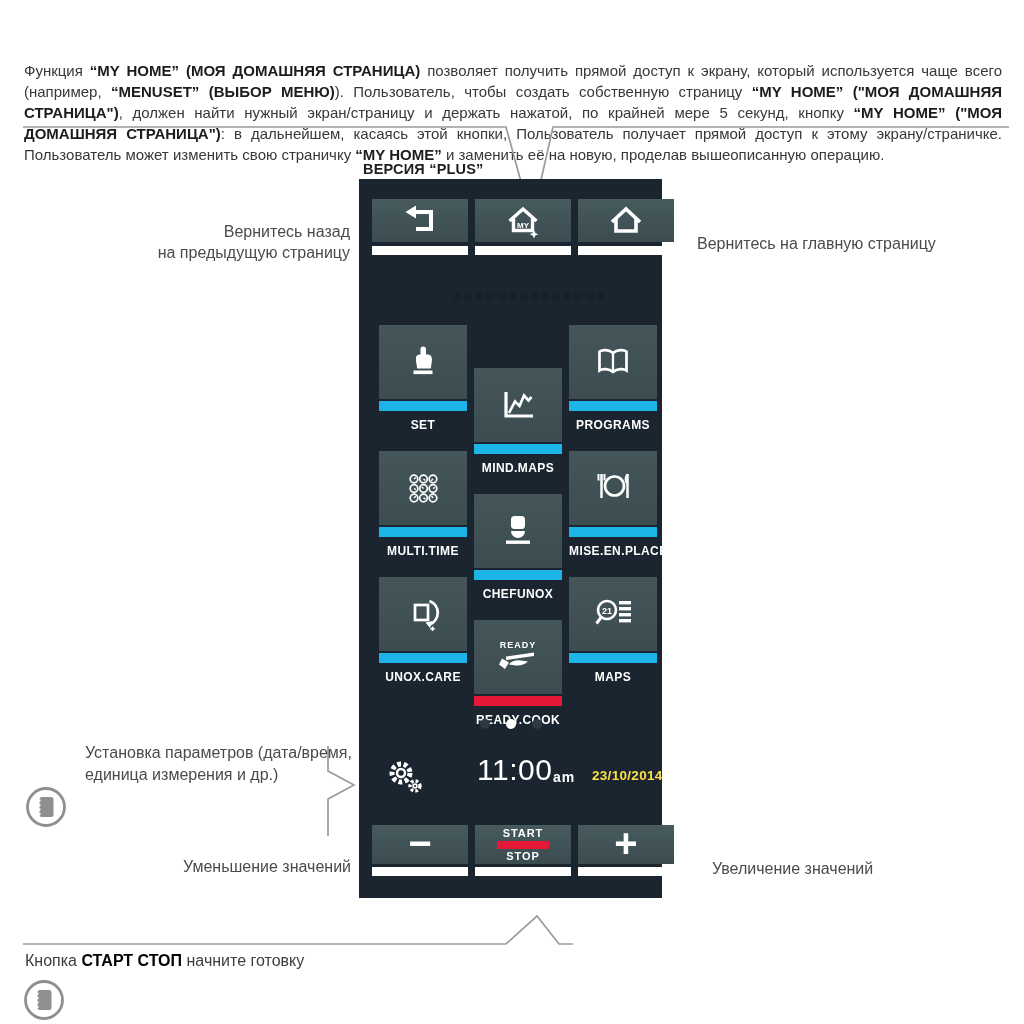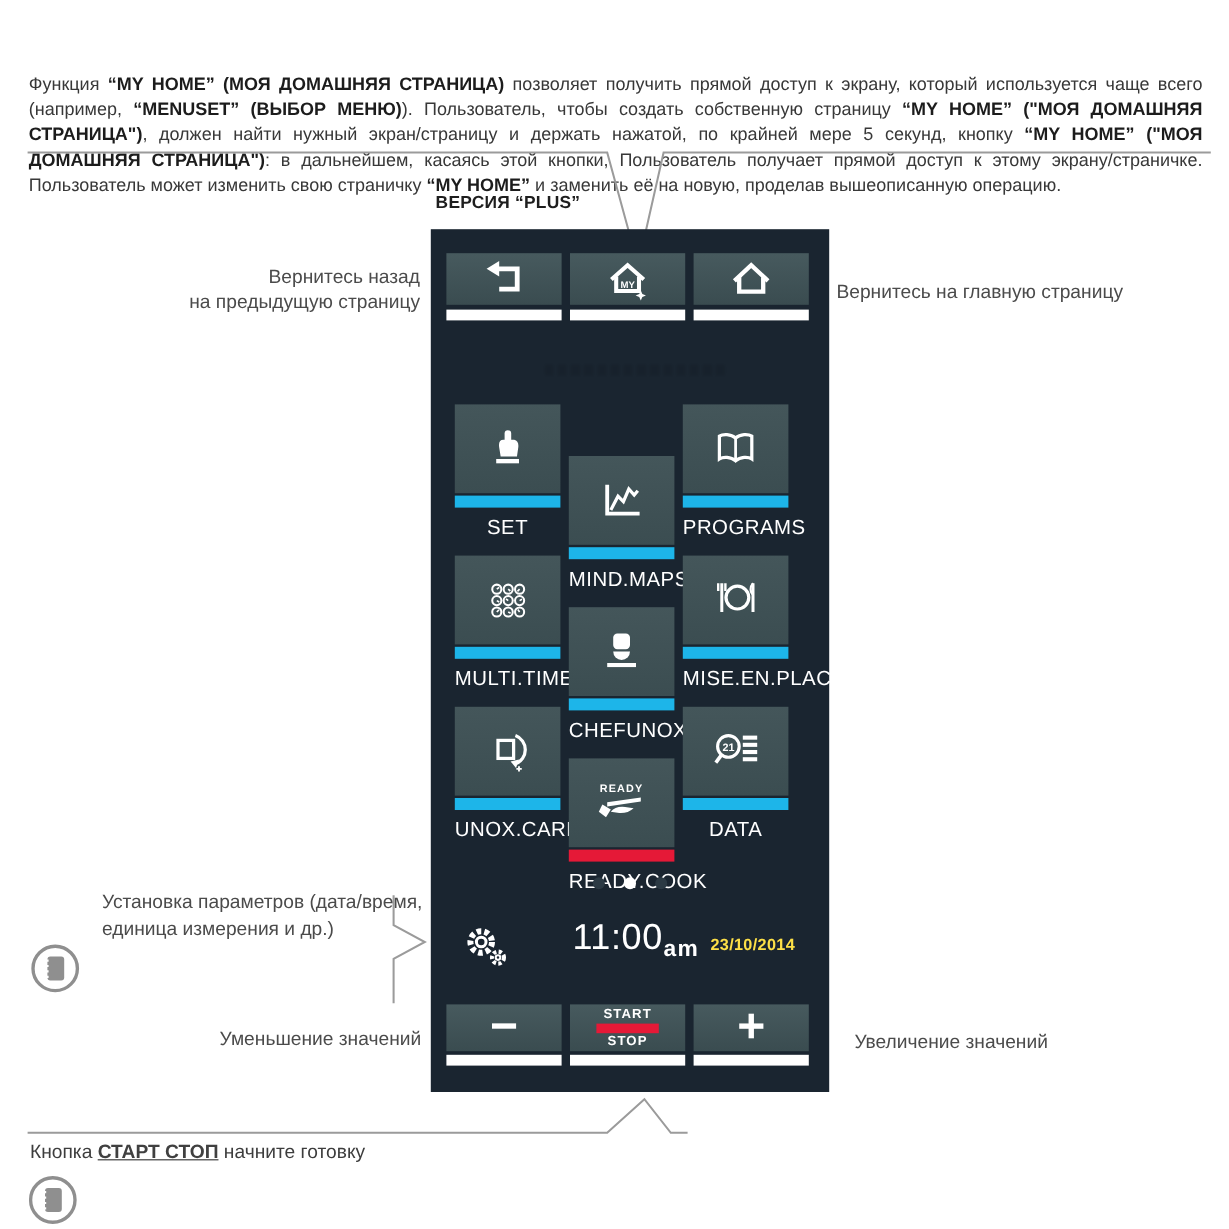--- a/index.html
+++ b/index.html
@@ -31,24 +31,24 @@
     font-size:14.5px;font-weight:bold;color:#1e1e1e;letter-spacing:.2px;
   }
   
   .ann{position:absolute;font-size:16px;line-height:20px;color:var(--ann-color);}
   .ann-back{left:110px;top:221px;width:240px;text-align:right;line-height:21px;}
   .ann-home{left:697px;top:234px;}
   .ann-settings{left:85px;top:742px;line-height:22px;}
   .ann-decrease{left:130px;top:857px;width:221px;text-align:right;}
   .ann-increase{left:712px;top:859px;}
   .caption{position:absolute;left:25px;top:952px;font-size:16px;color:#3d3d3d;}
-  .caption b{color:#404040;text-decoration:underline;}
+  .caption b{color:#000000;}
   .manual-icon{position:absolute;}
   
-  .panel{position:absolute;left:359px;top:191px;width:332px;height:719px;background:var(--panel-bg);}
+  .panel{position:absolute;left:359px;top:179px;width:303px;height:719px;background:var(--panel-bg);}
   .nav-slot,.ctrl-slot{position:absolute;width:96px;}
   .nav-slot{top:20px;}
   .ctrl-slot{top:646px;}
   .slot-a{left:13px;}  .slot-b{left:116px;}  .slot-c{left:219px;}
   .key{
     height:43px;background:linear-gradient(#475a5e,#3a4c50);
     display:flex;align-items:center;justify-content:center;
   }
   .ctrl-slot .key{height:39px;}
   .key-underline{height:9px;background:#ffffff;margin-top:4px;}
@@ -64,30 +64,30 @@
   .col-1{left:20px;} .col-2{left:115px;margin-top:43px;} .col-3{left:210px;}
   .tile{
     height:74px;background:linear-gradient(#44565a,#3b4d51);
     display:flex;align-items:center;justify-content:center;
   }
   .tile-bar{height:10px;margin-top:2px;}
   .tile-bar.blue{background:var(--accent-blue);}
   .tile-bar.red{background:var(--accent-red);}
   .tile-label{
     margin-top:7px;text-align:center;white-space:nowrap;
-    color:#fff;font-size:17px;font-weight:normal;letter-spacing:.4px;
+    color:#fff;font-size:12px;font-weight:bold;letter-spacing:.4px;
   }
   
   .dots{position:absolute;top:540px;left:0;width:100%;display:flex;justify-content:center;gap:16px;}
   .dot{width:10px;height:10px;border-radius:50%;background:#2c3a44;}
   .dot.active{background:#ffffff;}
   
   .gear-wrap{position:absolute;left:26px;top:578px;width:40px;height:40px;}
   .time{position:absolute;left:118px;top:574px;font-size:30px;color:#fff;letter-spacing:.5px;}
-  .meridiem{position:absolute;left:194px;top:590px;font-size:19px;font-weight:bold;color:#fff;letter-spacing:1px;}
+  .meridiem{position:absolute;left:194px;top:590px;font-size:14px;font-weight:bold;color:#fff;letter-spacing:1px;}
   .date{position:absolute;left:233px;top:589px;font-size:13.5px;font-weight:bold;color:#fde047;letter-spacing:.3px;}
   
   .sign{color:#fff;font-weight:bold;font-size:40px;line-height:1;margin-top:-4px;}
   .startstop{display:flex;flex-direction:column;align-items:center;justify-content:center;}
   .ss-text{color:#fff;font-size:11px;font-weight:bold;letter-spacing:.9px;line-height:1;}
   .ss-bar{width:52px;height:8px;background:var(--accent-red);margin:2px 0;}
 </style>
 </head>
 <body>
 
@@ -273,21 +273,21 @@
           <circle cx="14" cy="16" r="9" fill="none" stroke="#fff" stroke-width="2.6"></circle>
           <path d="M8 23.5 L3.5 29.5" stroke="#fff" stroke-width="3"></path>
           <text x="14" y="19.5" font-size="9" font-weight="bold" fill="#fff" text-anchor="middle">21</text>
           <rect x="26" y="7" width="12" height="3.4" fill="#fff"></rect>
           <rect x="26" y="13" width="12" height="3.4" fill="#fff"></rect>
           <rect x="26" y="19" width="12" height="3.4" fill="#fff"></rect>
           <rect x="26" y="25" width="12" height="3.4" fill="#fff"></rect>
         </svg>
       </div>
       <div class="tile-bar blue"></div>
-      <div class="tile-label">DATA</div>
+      <div class="tile-label">MAPS</div>
     </div>
 
     <div class="dots">
         <div class="dot"></div>
         <div class="dot active"></div>
         <div class="dot"></div>
       </div>
 
     <div class="gear-wrap">
       <svg width="40" height="40" viewBox="0 0 40 40">

